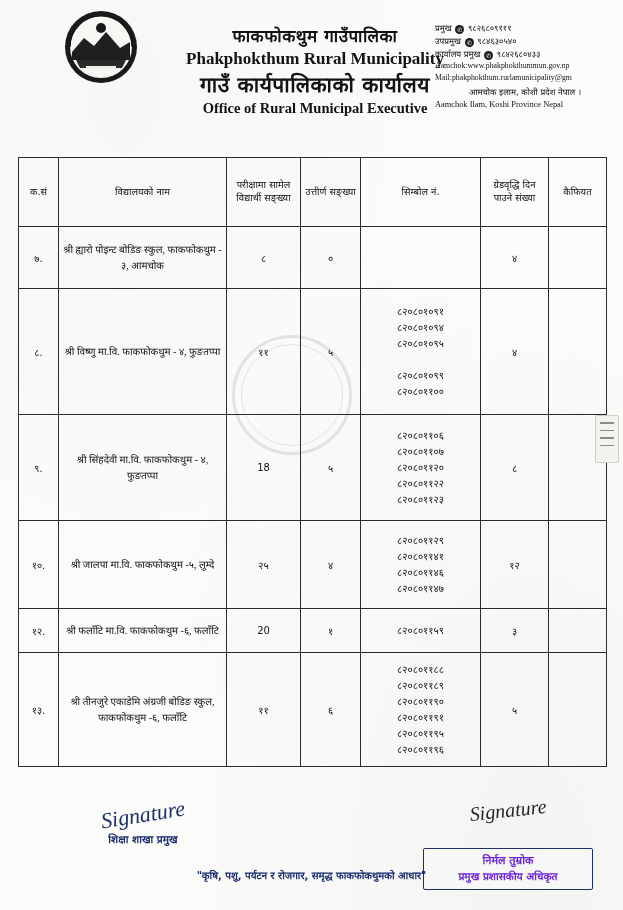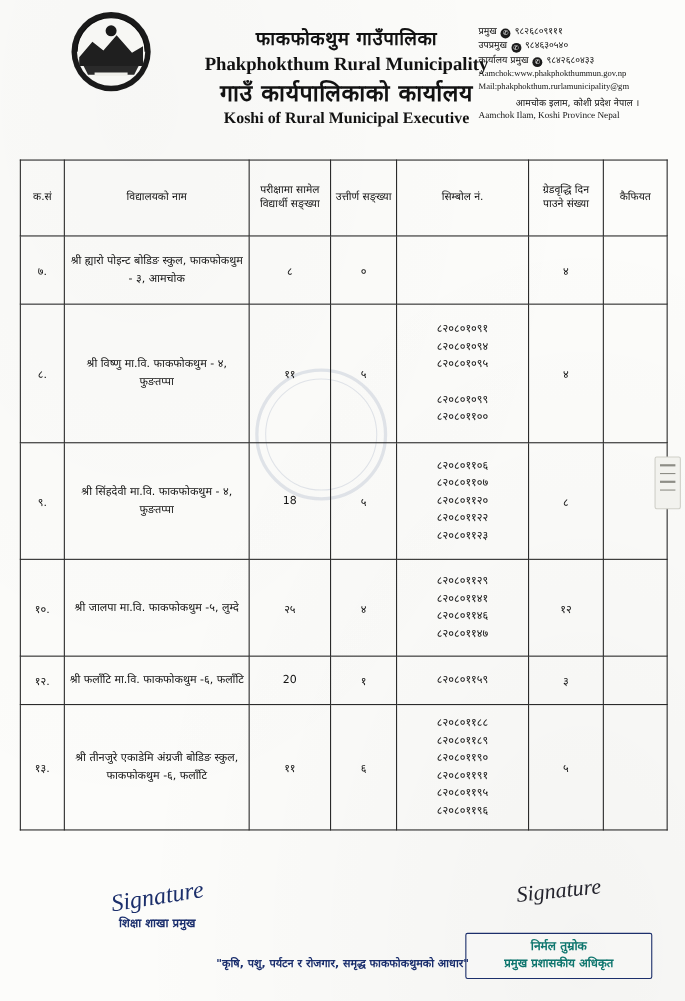--- a/index.html
+++ b/index.html
@@ -112,21 +112,21 @@
     font-size: 9px;
     line-height: 1.7;
   }
   .ref-block .rl { white-space: nowrap; }
   .ref-block .en { font-family: "Liberation Serif", serif; font-size: 8.5px; }
 
   
   .tbl-wrap {
     position: absolute;
     left: 18px;
-    top: 145px;
+    top: 157px;
     width: 588px;
   }
   table.main {
     border-collapse: collapse;
     width: 588px;
     table-layout: fixed;
   }
   table.main th, table.main td {
     border: 1px solid #2b2b2b;
     font-size: 10px;
@@ -139,20 +139,21 @@
     font-weight: normal;
     line-height: 1.35;
     padding: 7px 3px;
     height: 54px;
   }
   td.school {
     text-align: left;
     padding-left: 8px;
     line-height: 1.55;
     font-size: 10px;
+    font-family: Liberation Serif, serif;
   }
   td.sym {
     line-height: 1.6;
     font-size: 9.6px;
     padding: 6px 2px;
     white-space: pre-line;
   }
   .c-sn { width: 40px; }
   .c-school { width: 168px; }
   .c-total { width: 74px; }
@@ -245,21 +246,21 @@
     color: #23232c;
     transform: rotate(-6deg);
     height: 32px;
     line-height: 32px;
   }
   .stamp-box {
     margin-top: 22px;
     border: 1.5px solid #1c2f6b;
     border-radius: 2px;
     padding: 4px 6px 5px 6px;
-    color: #0f766e;
+    color: #6d28d9;
     line-height: 1.45;
     background: rgba(255,255,255,0.2);
   }
   .stamp-box .l1 { font-size: 11px; font-weight: bold; }
   .stamp-box .l2 { font-size: 10.5px; font-weight: bold; }
 
   .slogan {
     position: absolute;
     left: 0;
     top: 78px;
@@ -286,21 +287,21 @@
         <circle cx="39" cy="20" r="5" fill="#1a1a1a"></circle>
         <path d="M24 58 h30 v3 h-30 z" fill="#efefea"></path>
         <path d="M8 39 a31 31 0 0 1 62 0" fill="none" stroke="#111" stroke-width="1.2"></path>
       </svg>
     </div>
 
     <div class="title-block">
       <div class="t-np1">फाकफोकथुम गाउँपालिका</div>
       <div class="t-en1">Phakphokthum Rural Municipality</div>
       <div class="t-np2">गाउँ कार्यपालिकाको कार्यालय</div>
-      <div class="t-en2">Koshi of Rural Municipal Executive</div>
+      <div class="t-en2">Office of Rural Municipal Executive</div>
     </div>
 
     <div class="contact-block">
       <div class="line np">
         <span>प्रमुख</span>
         <span class="ph-icon">✆</span>
         <span>९८२६८०९१११</span>
       </div>
       <div class="line np">
         <span>उपप्रमुख</span>

